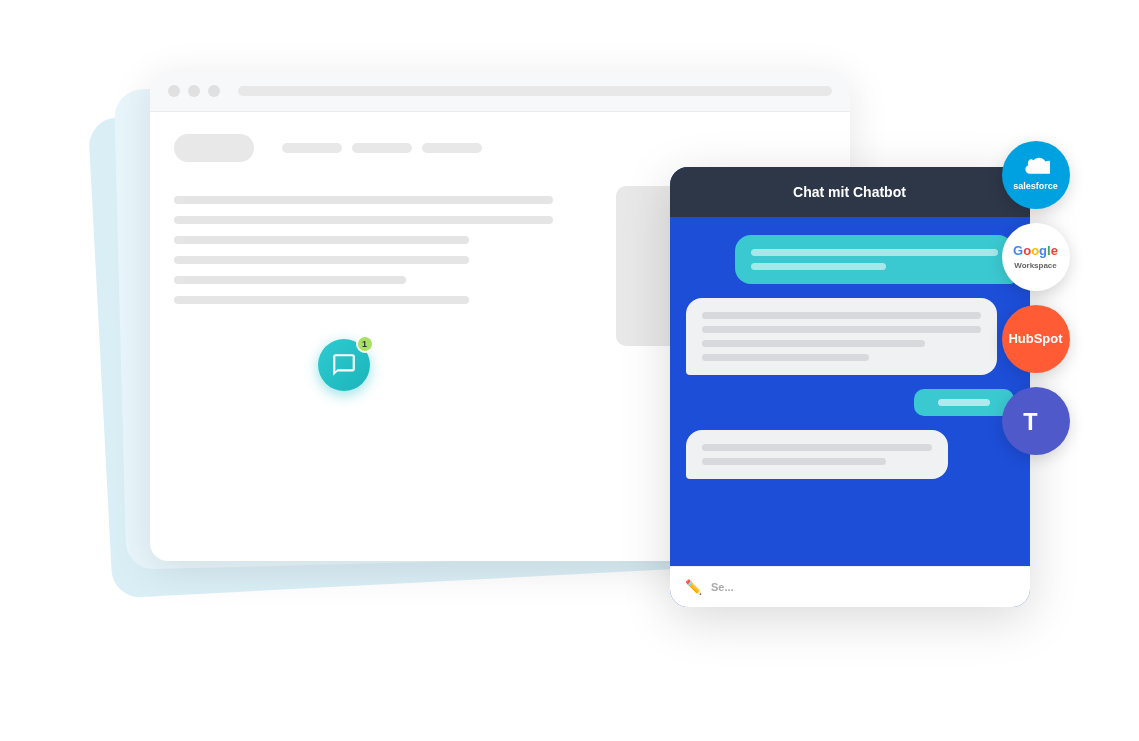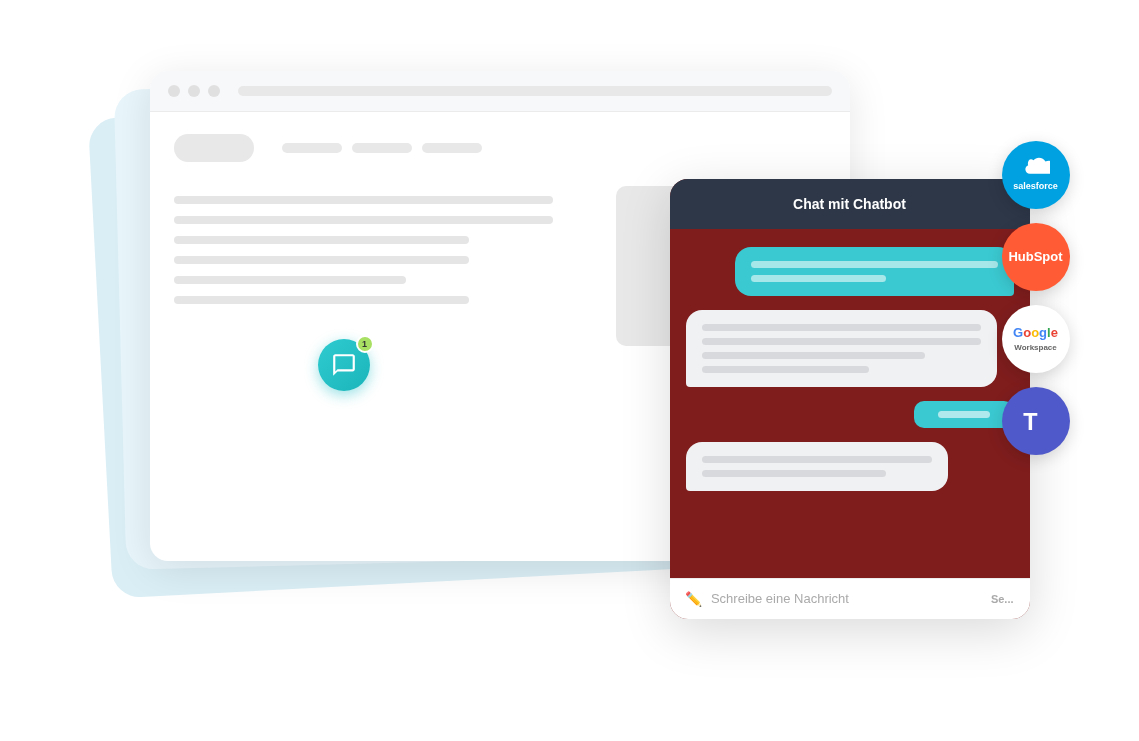--- a/index.html
+++ b/index.html
@@ -181,25 +181,25 @@
       align-items: center;
       justify-content: center;
       font-size: 9px;
       font-weight: 700;
       color: #333;
     }
 
     
     .chatbot-panel {
       position: absolute;
-      top: 138px;
+      top: 126px;
       left: 600px;
       width: 360px;
       height: 440px;
-      background: #7f1d1d;
+      background: #1d4ed8;
       border-radius: 18px;
       box-shadow: 0 12px 50px rgba(0,0,0,0.15);
       overflow: hidden;
       z-index: 20;
     }
 
     .chatbot-header {
       background: #2d3748;
       padding: 16px 20px;
       text-align: center;
@@ -441,49 +441,48 @@
 
       <div class="msg-bubble-bot-small">
         <div class="msg-line-dark full"></div>
         <div class="msg-line-dark med"></div>
       </div>
 
     </div>
 
     <div class="chatbot-input-bar">
       <span class="chatbot-input-icon">✏️</span>
-      <span class="chatbot-input-placeholder">Schreibe eine Nachricht</span>
       <span class="chatbot-send-label">Se...</span>
     </div>
   </div>
 
   <div class="integration-icons">
 
     <div class="int-icon int-salesforce">
       <div style="display:flex;flex-direction:column;align-items:center;">
         <svg width="28" height="22" viewBox="0 0 50 38" fill="white">
           <path d="M20.5 5C23 2 26.5 0.5 30.2 0.5c5 0 9.4 2.8 11.7 7 1.9-0.8 4-1.3 6.2-1.3C54 6.2 58 10.2 58 15.2c0 0.8-0.1 1.6-0.3 2.4 1.6 1.2 2.6 3.1 2.6 5.2 0 3.6-2.9 6.5-6.5 6.5H14c-4.4 0-8-3.6-8-8 0-3.4 2.1-6.2 5-7.4-0.3-1-0.5-2-0.5-3.1C10.5 5 15 0.5 20.5 5z"></path>
         </svg>
         <span style="font-size:9px;margin-top:2px;">salesforce</span>
       </div>
     </div>
 
-    <div class="int-icon int-hubspot">
-      <span style="font-size:13px;font-weight:800;">HubSpot</span>
-    </div>
-
     <div class="int-icon int-google">
       <div class="google-text">
         <span style="font-size:13px;font-weight:700;">
           <span style="color:#4285f4;">G</span><span style="color:#ea4335;">o</span><span style="color:#fbbc05;">o</span><span style="color:#4285f4;">g</span><span style="color:#34a853;">l</span><span style="color:#ea4335;">e</span>
         </span>
         <span class="google-workspace-text">Workspace</span>
       </div>
     </div>
 
+    <div class="int-icon int-hubspot">
+      <span style="font-size:13px;font-weight:800;">HubSpot</span>
+    </div>
+
     <div class="int-icon int-teams">
       <svg width="34" height="34" viewBox="0 0 32 32" fill="white">
         <text x="4" y="24" font-size="22" font-weight="bold" fill="white">T</text>
       </svg>
     </div>
 
   </div>
 
 </div>
 

